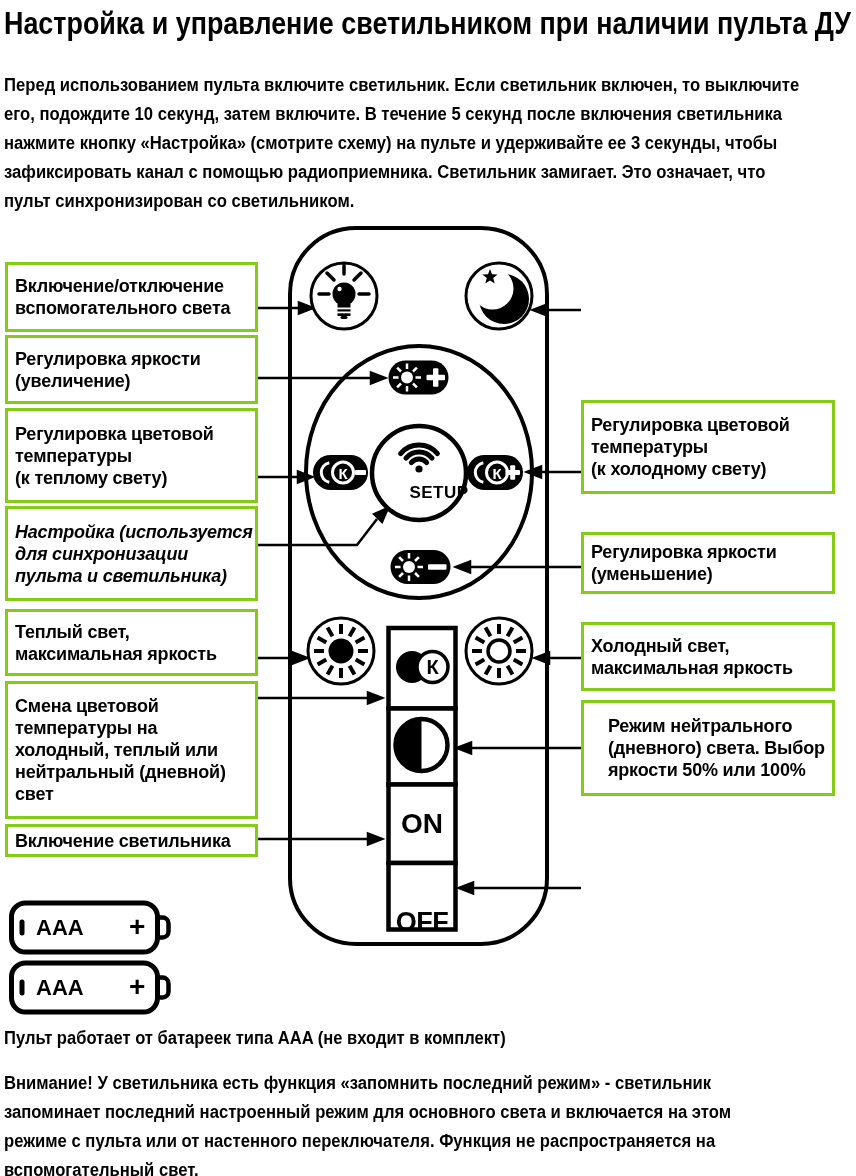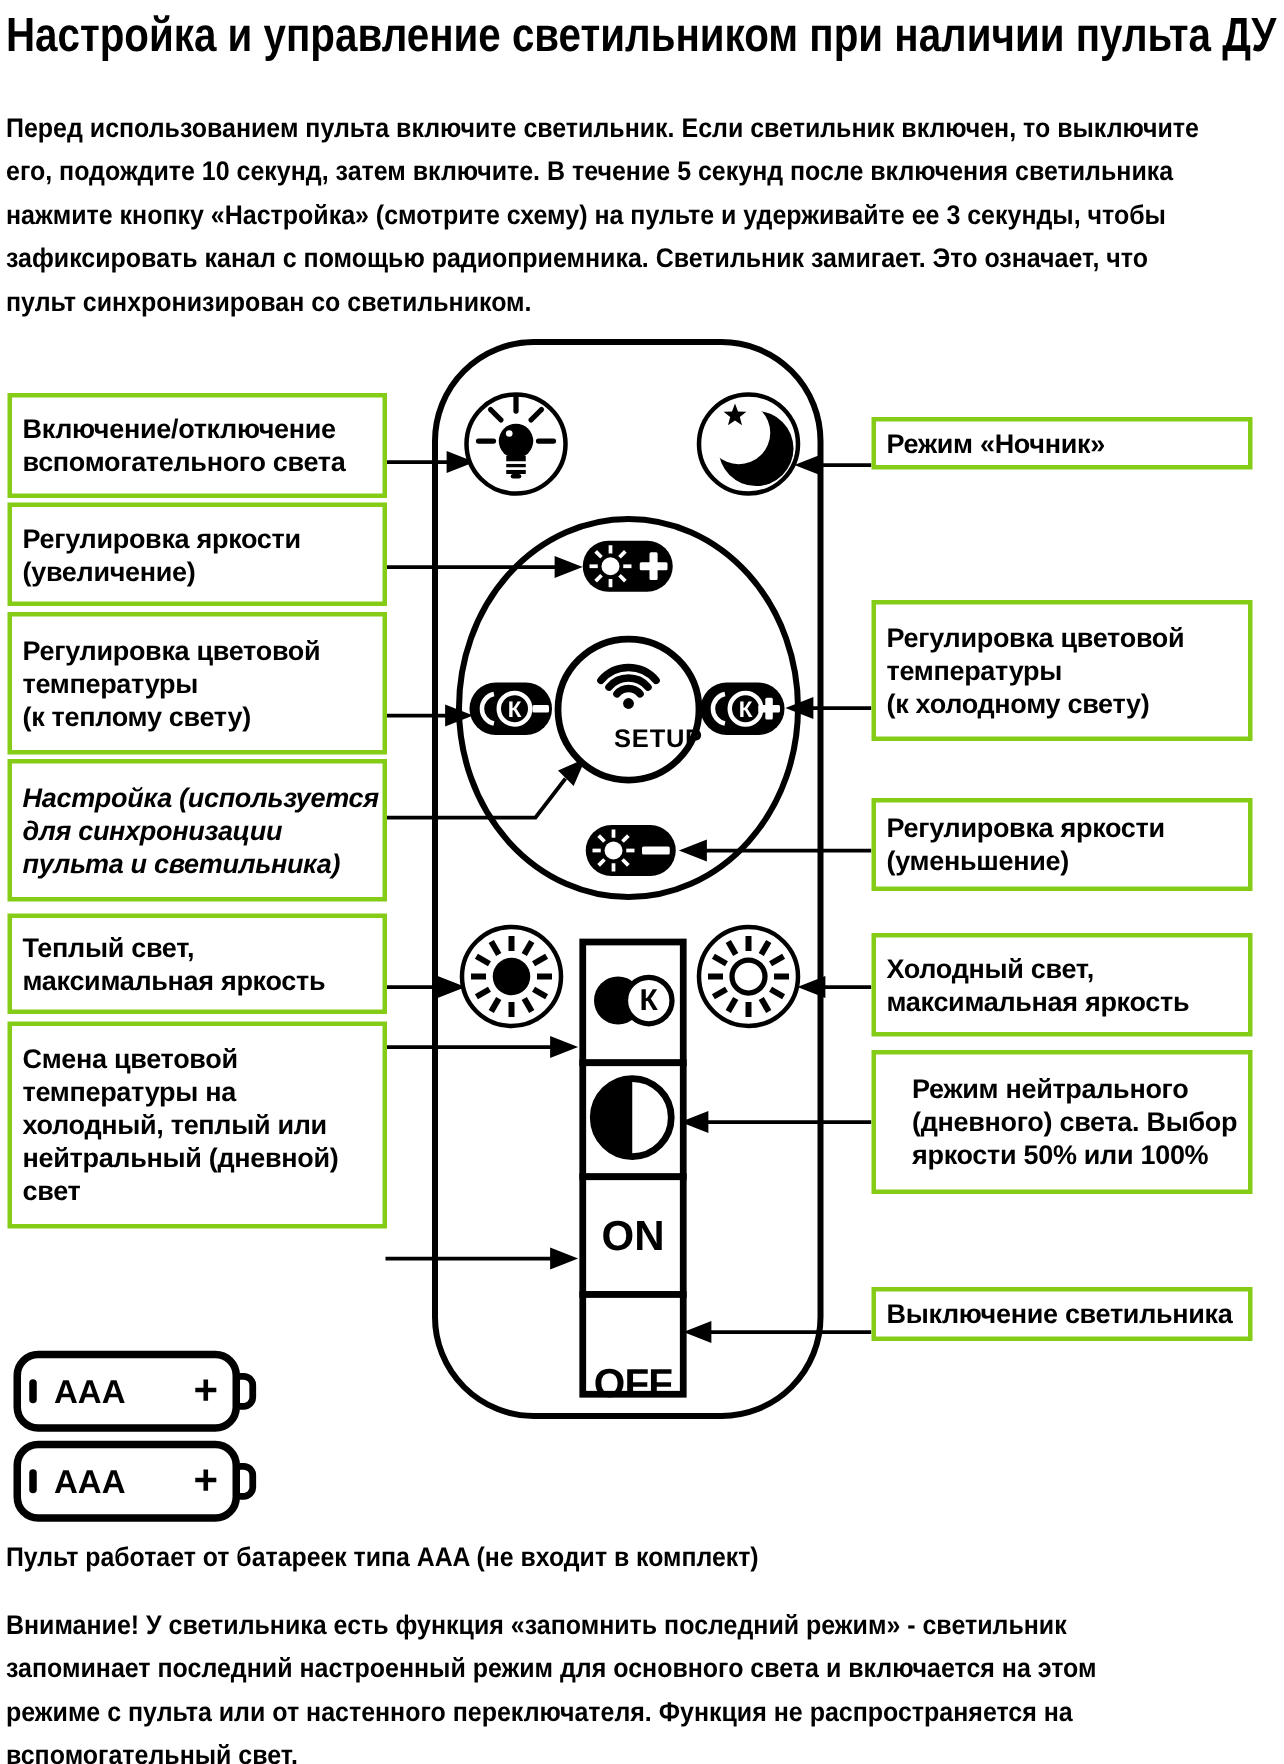--- a/index.html
+++ b/index.html
@@ -264,33 +264,32 @@
 <div class="box" style="left:5px;top:506px;width:253px;height:95px;font-style:italic;">Настройка (используется
 для синхронизации
 пульта и светильника)</div>
 <div class="box" style="left:5px;top:609px;width:253px;height:67px;">Теплый свет,
 максимальная яркость</div>
 <div class="box" style="left:5px;top:681px;width:253px;height:138px;">Смена цветовой
 температуры на
 холодный, теплый или
 нейтральный (дневной)
 свет</div>
-
-<div class="box" style="left:581px;top:278px;width:254px;height:35px;">Режим «Ночник»</div>
+<div class="box" style="left:5px;top:824px;width:253px;height:33px;">Включение светильника</div>
+
 <div class="box" style="left:581px;top:400px;width:254px;height:94px;">Регулировка цветовой
 температуры
 (к холодному свету)</div>
 <div class="box" style="left:581px;top:532px;width:254px;height:62px;">Регулировка яркости
 (уменьшение)</div>
 <div class="box" style="left:581px;top:622px;width:254px;height:69px;">Холодный свет,
 максимальная яркость</div>
 <div class="box" style="left:581px;top:700px;width:254px;height:96px;padding-left:24px;">Режим нейтрального
 (дневного) света. Выбор
 яркости 50% или 100%</div>
-<div class="box" style="left:581px;top:858px;width:254px;height:36px;">Выключение светильника</div>
 
 <div class="ovl b cen" style="left:397px;top:483px;width:84px;font-size:17px;letter-spacing:0.5px;">SETUP</div>
 <div class="ovl b cen" style="left:389px;top:808px;width:66px;font-size:28px;">ON</div>
 <div class="ovl b cen" style="left:389px;top:882px;width:66px;font-size:27px;letter-spacing:-0.5px;margin-top:25px;">OFF</div>
 <div class="ovl b cen wht" style="left:335px;top:465px;width:16px;font-size:15px;">К</div>
 <div class="ovl b cen wht" style="left:489px;top:465px;width:16px;font-size:15px;">К</div>
 <div class="ovl b cen" style="left:422px;top:656px;width:21px;font-size:20px;">К</div>
 
 <div class="ovl b" style="left:36px;top:915px;font-size:22px;">AAA</div>
 <div class="ovl b" style="left:129px;top:911px;font-size:28px;">+</div>

